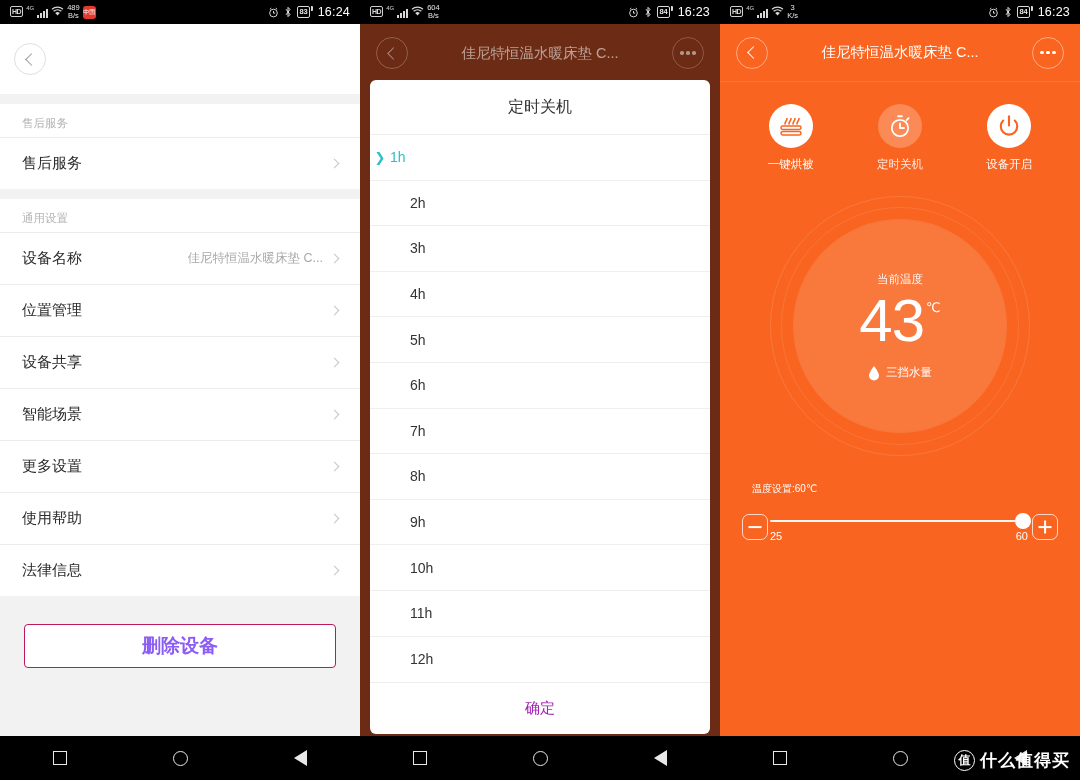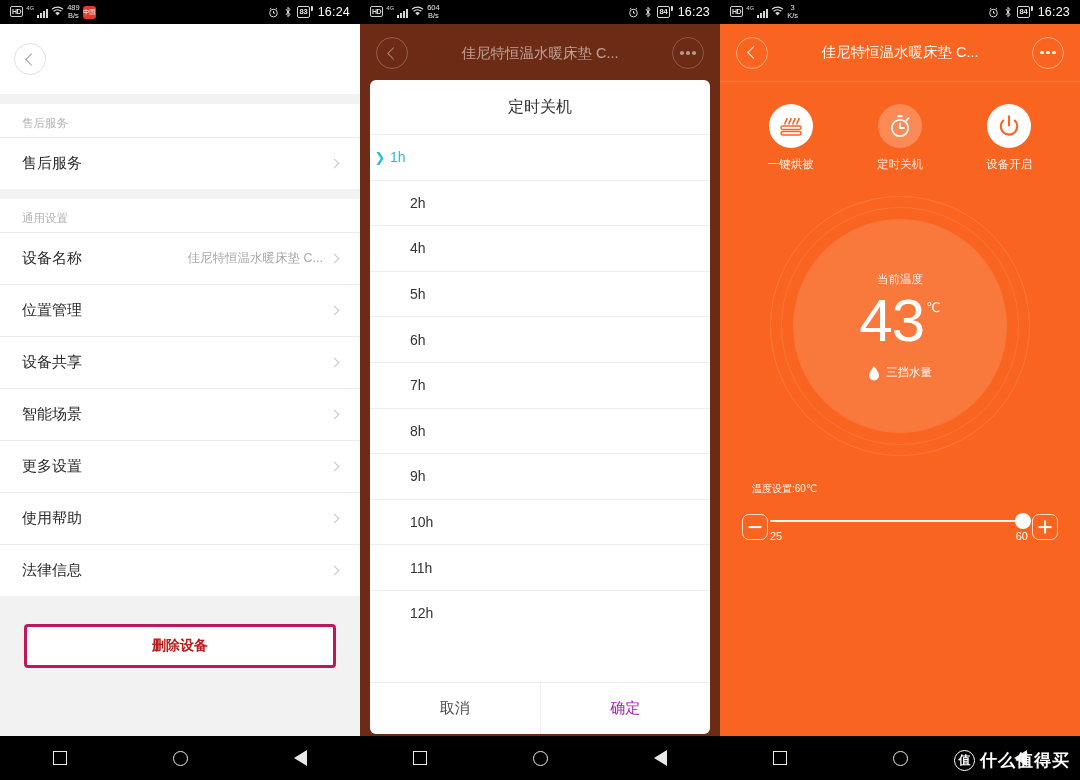--- a/index.html
+++ b/index.html
@@ -58,23 +58,23 @@
   .row { height:52px; display:flex; align-items:center; padding:0 22px;
          border-top:1px solid #ececec; }
   .row:first-child { border-top:1px solid #ececec; }
   .row-label { font-size:15px; color:#2b2b2b; flex:0 0 auto; }
   .row-value { margin-left:auto; font-size:12.5px; color:#a9a9a9; margin-right:8px;
                white-space:nowrap; overflow:hidden; }
   .chev-r { width:7px;height:7px;border-top:1.5px solid #c6c6c6;border-right:1.5px solid #c6c6c6;
             transform:rotate(45deg); flex:0 0 auto; margin-left:auto;}
   .row-value + .chev-r { margin-left:0; }
   .del-wrap { padding:28px 24px 0; }
-  .del-btn { height:44px; background:#fff; border:3px solid #be185d; border-radius:4px;
+  .del-btn { height:44px; background:#fff; border:1px solid #be185d; border-radius:4px;
              display:flex;align-items:center;justify-content:center;
-             font-size:14px; color:#b91c1c; font-weight:bold; }
+             font-size:19px; color:#8b5cf6; font-weight:bold; }
 
   
   .m-header { height:58px; position:relative; display:flex; align-items:center;
               padding:0 16px; }
   .m-circ { width:32px;height:32px;border-radius:50%;border:1px solid rgba(255,255,255,.25);
             display:flex;align-items:center;justify-content:center;}
   .m-chev { width:9px;height:9px;border-left:1.8px solid rgba(255,255,255,.45);
             border-bottom:1.8px solid rgba(255,255,255,.45);transform:rotate(45deg);margin-left:3px;}
   .m-title { position:absolute; left:0; right:0; text-align:center; font-size:14.5px;
              color:rgba(255,255,255,.55); pointer-events:none;}
@@ -326,20 +326,24 @@
       <div class="opt sel">
         <span class="mark">❯</span>
         <span>1h</span>
       </div>
       <div class="opt">
           <span class="mark-sp"></span>
           <span>2h</span>
         </div>
       <div class="opt">
           <span class="mark-sp"></span>
+          <span>3h</span>
+        </div>
+      <div class="opt">
+          <span class="mark-sp"></span>
           <span>4h</span>
         </div>
       <div class="opt">
           <span class="mark-sp"></span>
           <span>5h</span>
         </div>
       <div class="opt">
           <span class="mark-sp"></span>
           <span>6h</span>
         </div>
@@ -362,21 +366,20 @@
       <div class="opt">
           <span class="mark-sp"></span>
           <span>11h</span>
         </div>
       <div class="opt">
           <span class="mark-sp"></span>
           <span>12h</span>
         </div>
     </div>
     <div class="dlg-foot">
-      <div class="btn-cancel">取消</div>
       <div class="btn-ok">确定</div>
     </div>
   </div>
 
   <div class="navbar">
     <span class="nav-sq"></span>
     <span class="nav-ci"></span>
     <span class="nav-tr"></span>
   </div>
 </div>

